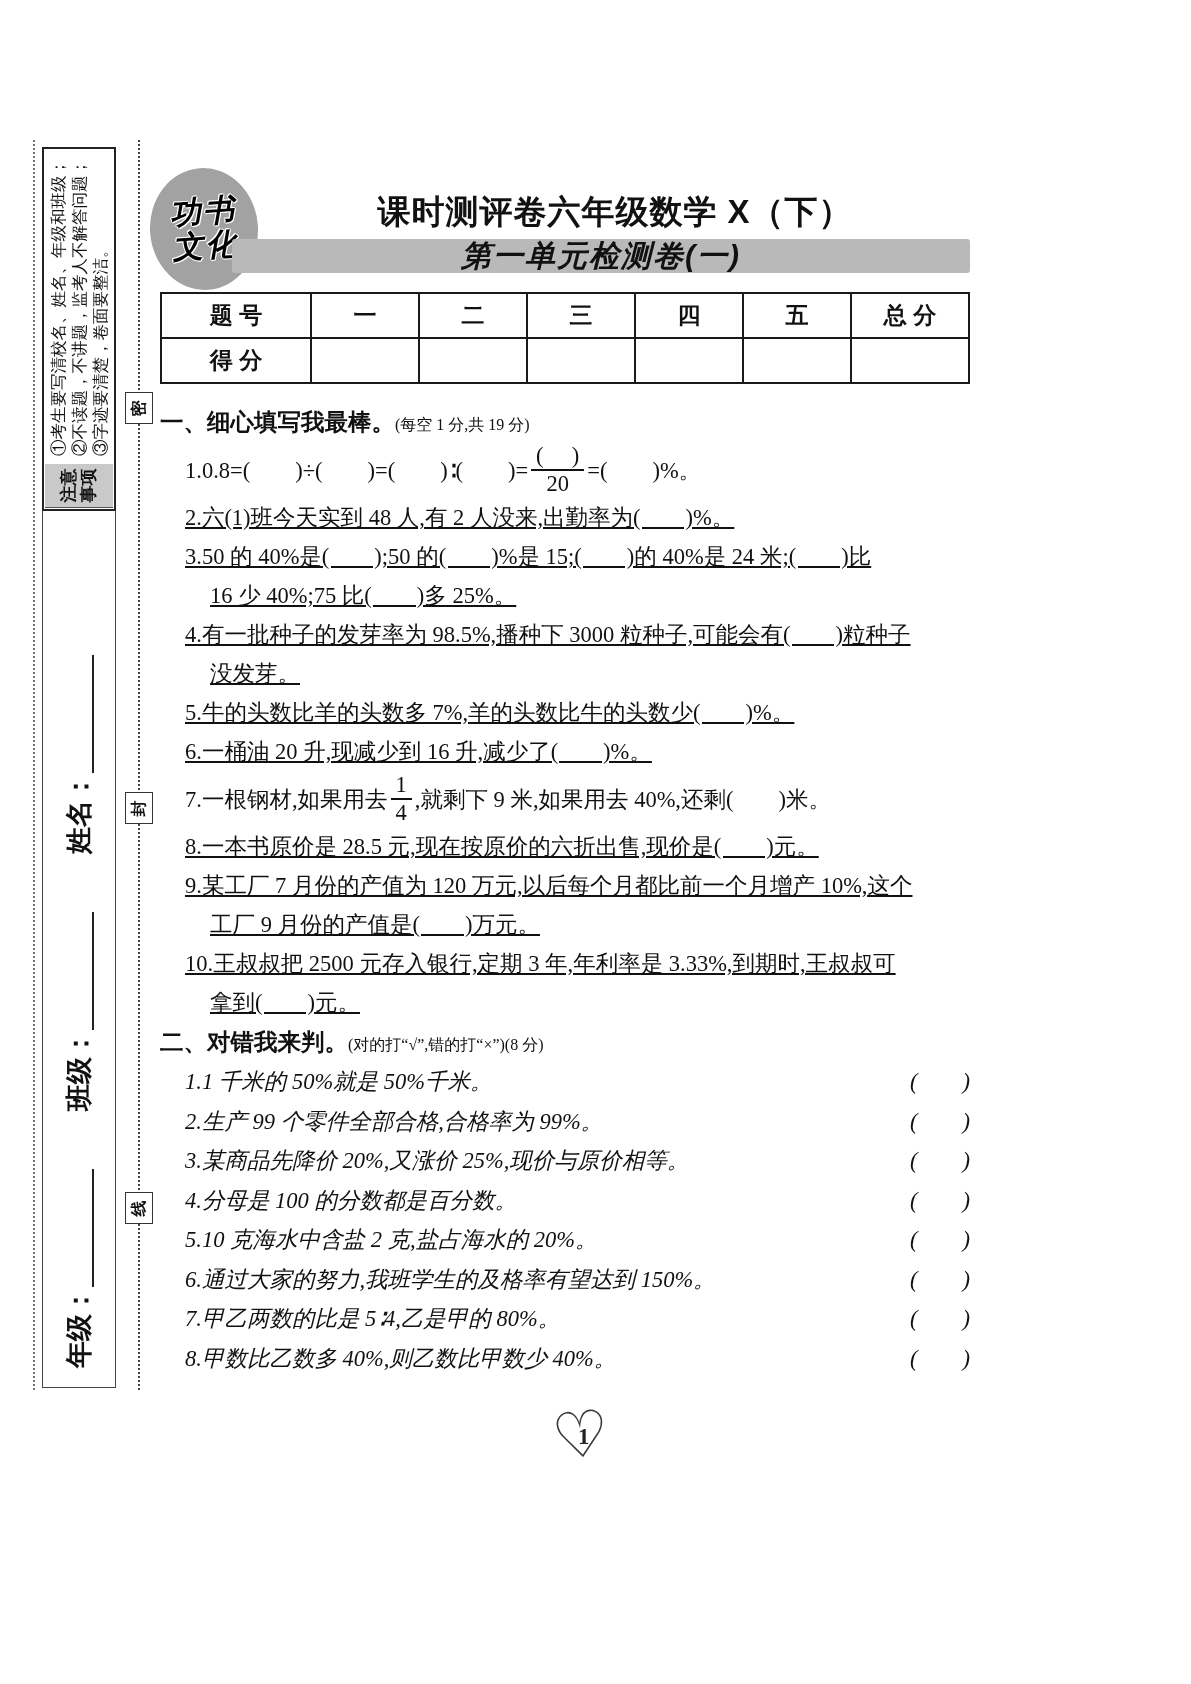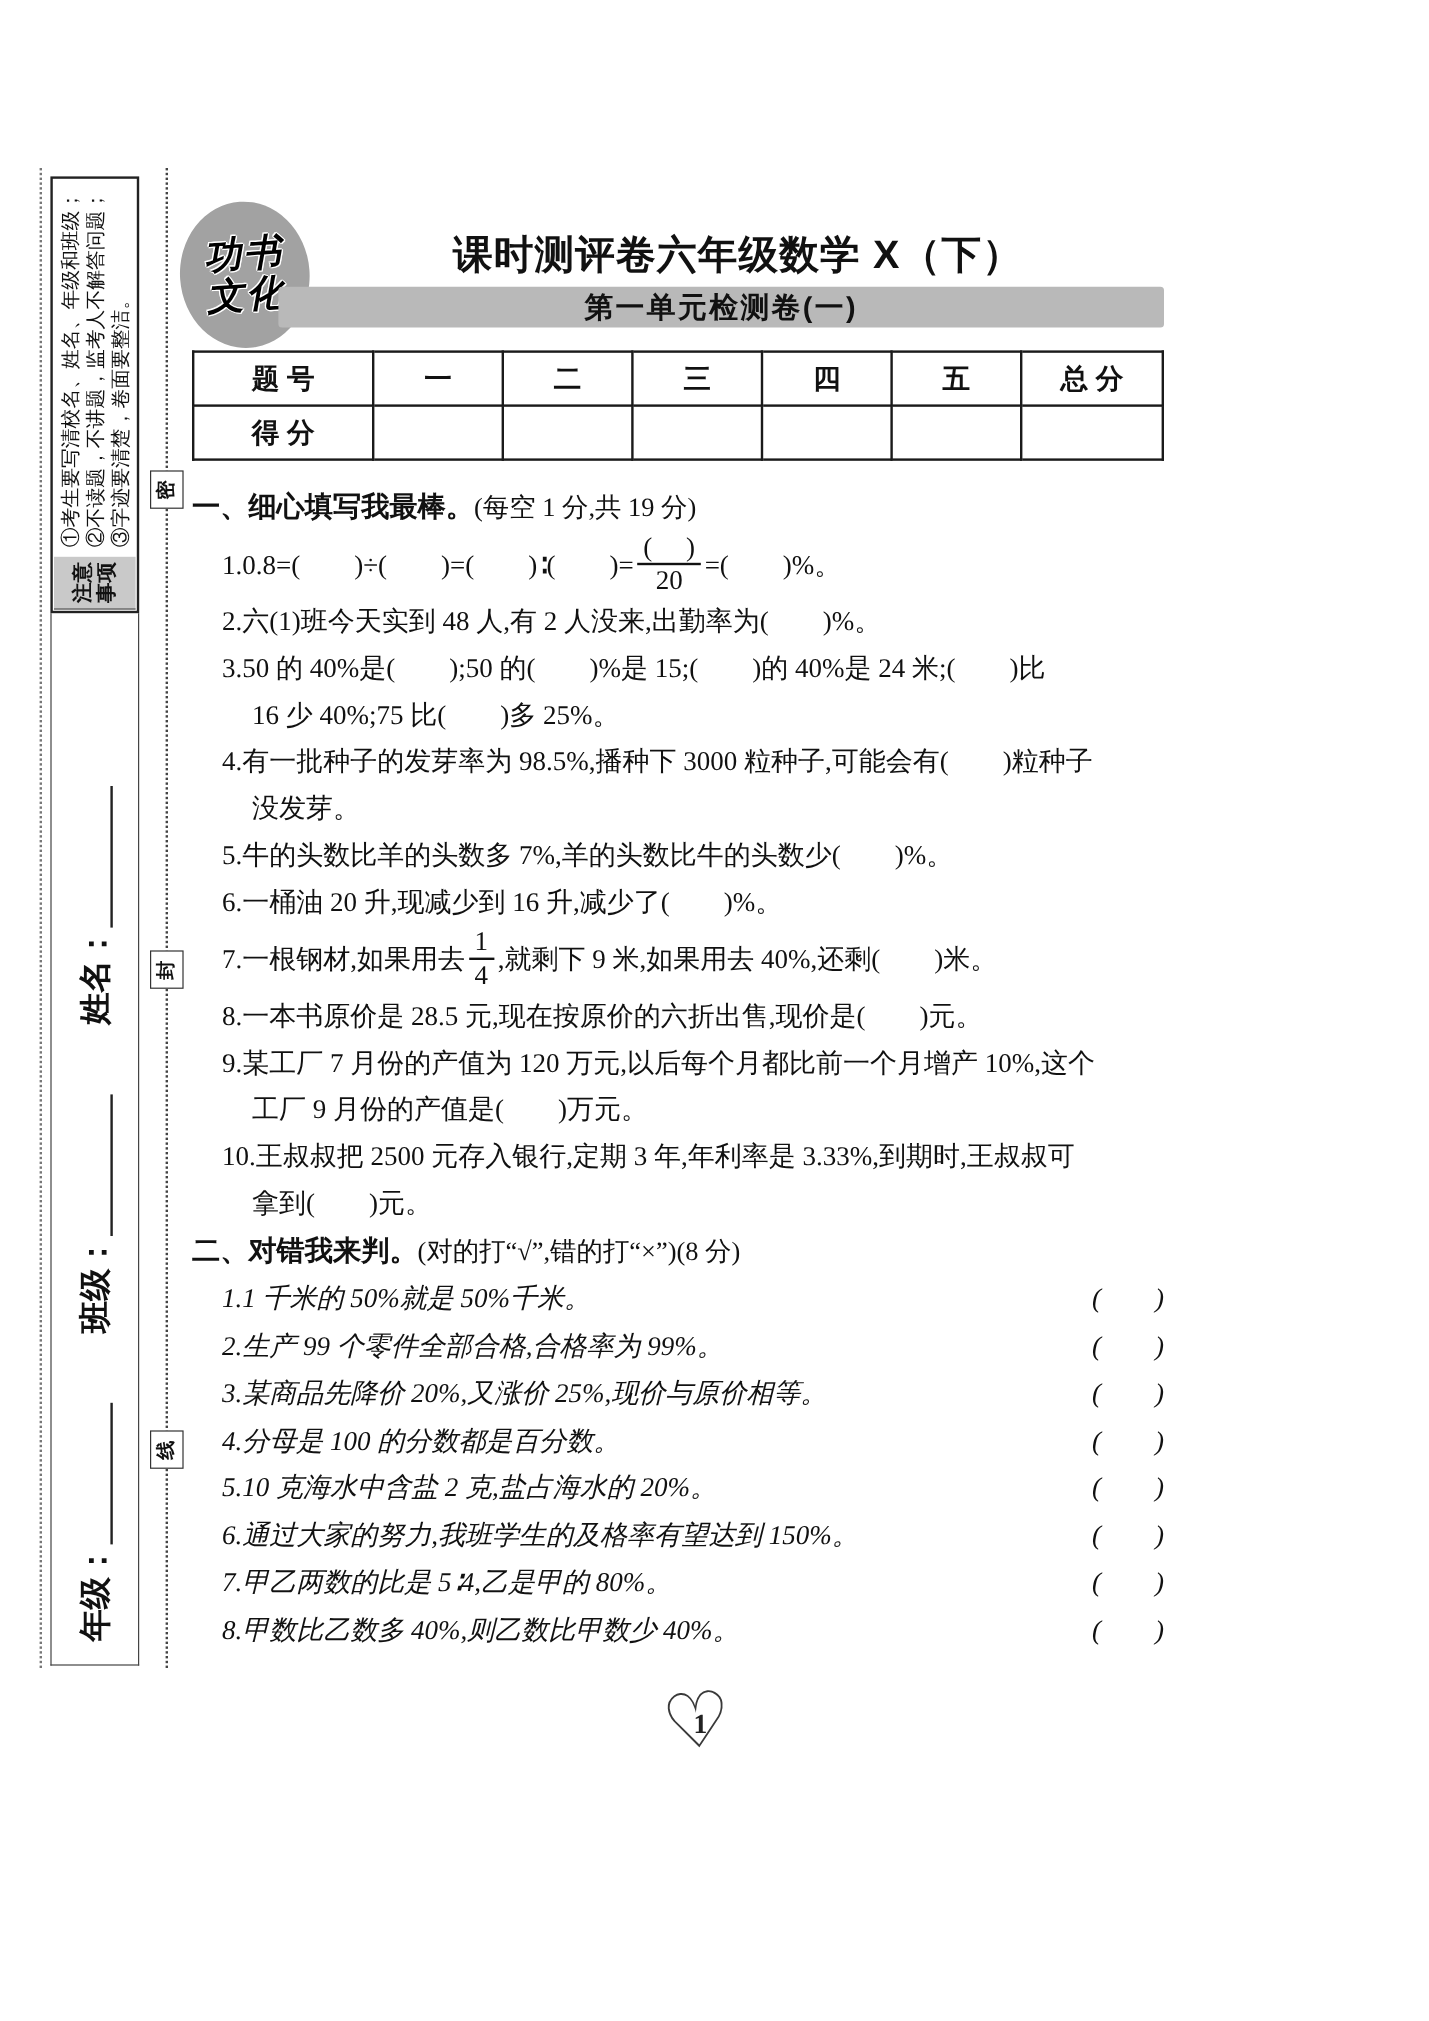--- a/index.html
+++ b/index.html
@@ -57,35 +57,35 @@
   .title {
     position:absolute; left:100px; right:0; top:40px; text-align:center;
     font-family:"Liberation Sans","DejaVu Sans",sans-serif; font-weight:bold;
     font-size:33px; letter-spacing:1px; white-space:nowrap;
   }
   .subtitle-bar {
     position:absolute; left:72px; right:0; top:89px; height:34px; background:#b9b9b9;
     border-radius:3px; display:flex; align-items:center; justify-content:center;
   }
   .subtitle-bar span {
-    font-family:"Liberation Sans","DejaVu Sans",sans-serif; font-weight:bold; font-size:24px; letter-spacing:2px;
+    font-family:"Liberation Sans","DejaVu Sans",sans-serif; font-weight:bold; font-size:30px; letter-spacing:2px;font-style:italic;
   }
   
   .score-table { position:absolute; top:142px; left:0; width:808px; border-collapse:collapse; table-layout:fixed; }
   .score-table th, .score-table td {
     border:2px solid #1a1a1a; height:45px; text-align:center;
     font-family:"Liberation Sans","DejaVu Sans",sans-serif; font-weight:bold; font-size:23px;
   }
   .score-table col.c0 { width:150px; } .score-table col.cn { width:108px; } .score-table col.c6 { width:118px; }
   
   .content { position:absolute; top:252px; left:0; width:100%; }
   .sec-heading { height:40px; line-height:40px; white-space:nowrap; font-size:22.5px; }
   .sec-heading .h { font-family:"Liberation Sans","DejaVu Sans",sans-serif; font-weight:bold; font-size:23.5px; }
-  .sec-heading .note { font-size:22px; }
-  .q-line { height:39px; line-height:39px; padding-left:25px; white-space:nowrap; font-size:22.5px; }
+  .sec-heading .note { font-size:16px; }
+  .q-line { height:39px; line-height:39px; padding-left:25px; white-space:nowrap; font-size:22.5px;text-decoration:underline; }
   .q-line.cont { padding-left:50px; }
   .frac-line { display:flex; align-items:center; height:56px; padding-left:25px; white-space:nowrap; font-size:22.5px;text-align:right; }
   .frac { display:inline-flex; flex-direction:column; align-items:center; vertical-align:middle; margin:0 3px; line-height:1.15; }
   .frac .num { border-bottom:2px solid #111; padding:0 5px; }
   .tf-row { display:flex; justify-content:space-between; height:39.5px; line-height:39.5px; padding-left:25px; white-space:nowrap; font-size:22.5px;font-style:italic; }
   
   .heart-wrap { position:relative; margin:26px 0 0 392px; width:76px; height:76px; }
   .heart-glyph { position:absolute; left:0; top:-6px; font-size:64px; color:#3a3a3a; transform:rotate(-6deg); }
   .page-num { position:absolute; left:26px; top:20px; font-size:23px; font-weight:bold; color:#222; }
 </style>

